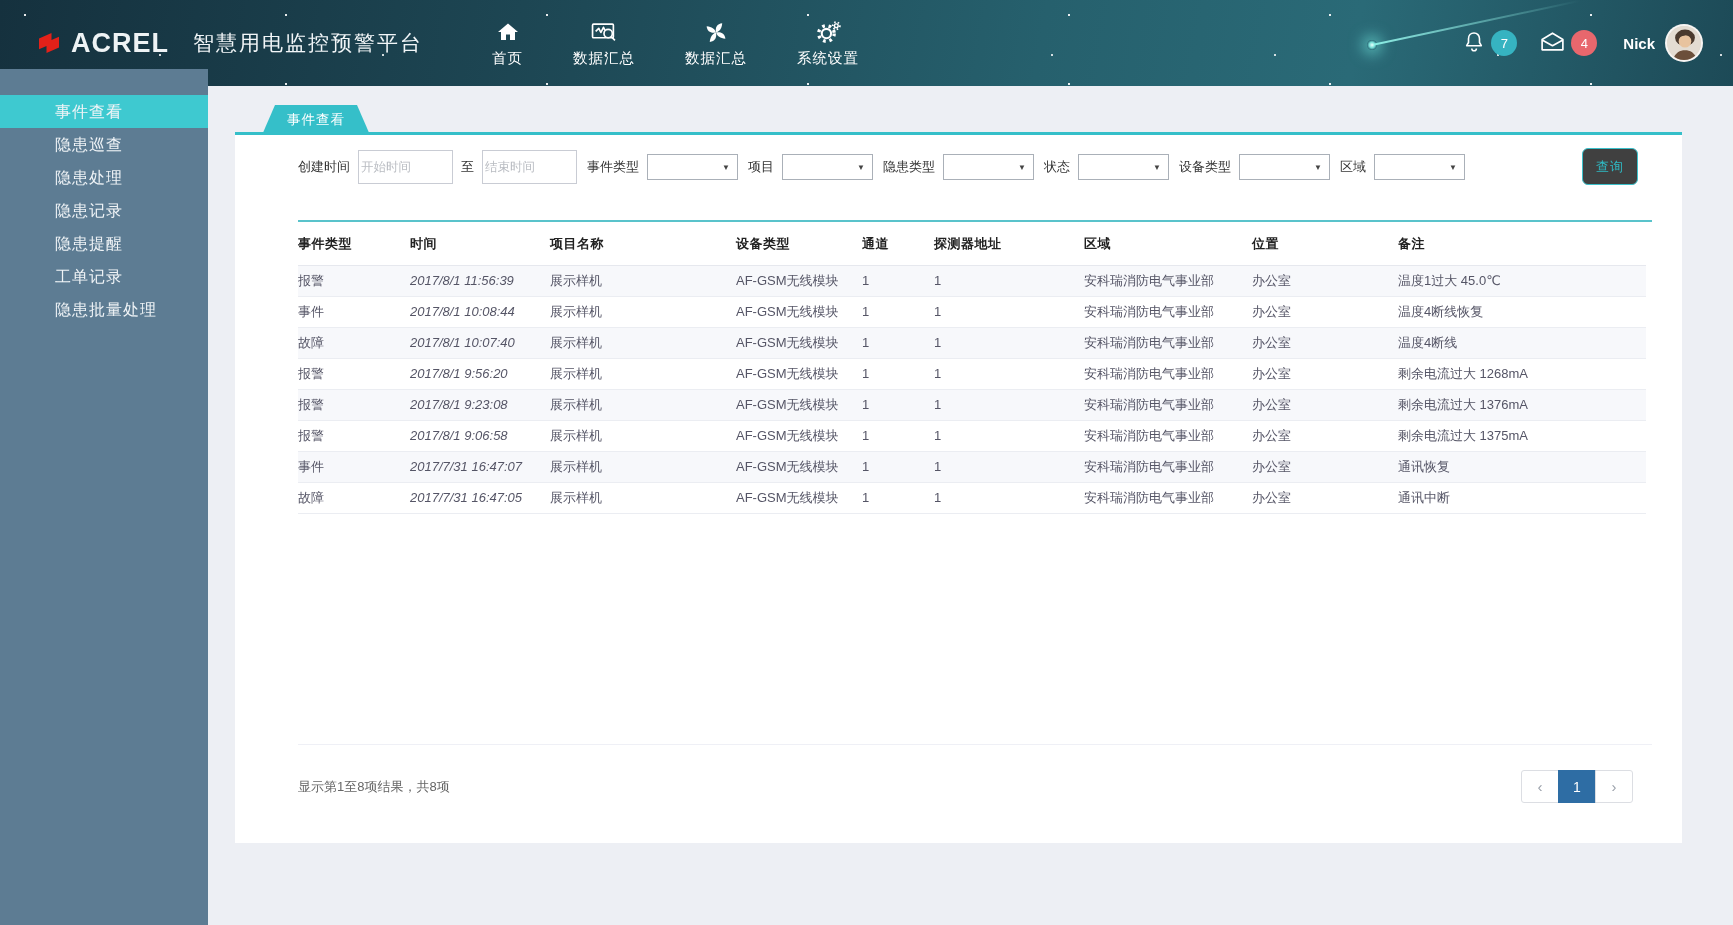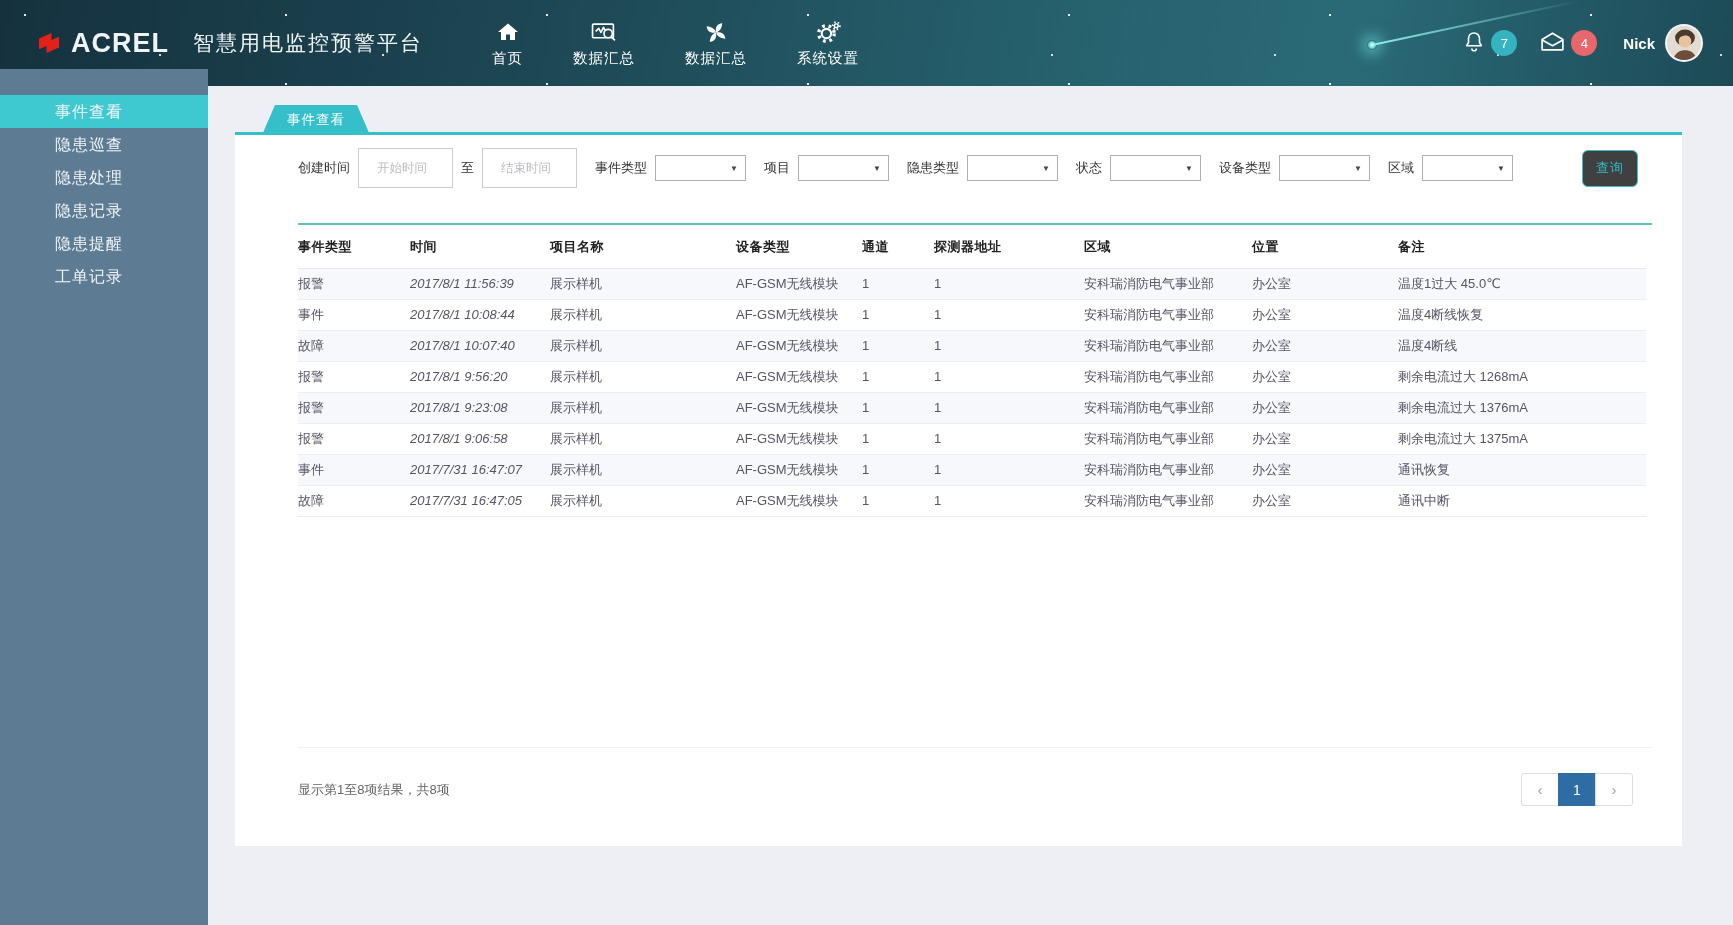--- a/index.html
+++ b/index.html
@@ -62,25 +62,25 @@
   
   .content{ margin-left:208px; }
   .panel-area{ margin:19px 51px 0 27px; }
   .tab-strip{ height:30px; border-bottom:3px solid #35bfc9; }
   .tab{ margin-left:27px; width:108px; height:30px; background:#35bfc9; color:#fff; font-size:13.5px;
     display:flex; align-items:center; justify-content:center; letter-spacing:1px; cursor:pointer;
     clip-path:polygon(13px 0, 95px 0, 108px 100%, 0 100%); }
   .panel{ background:#fff; padding:0 30px 40px; min-height:660px; }
 
   
-  .filters{ display:flex; align-items:center; padding-top:13px; gap:18px; flex-wrap:nowrap; }
+  .filters{ display:flex; align-items:center; padding-top:13px; gap:10px; flex-wrap:nowrap; }
   .filters .lead{ margin-left:33px; }
   .f-group{ display:flex; align-items:center; gap:8px; white-space:nowrap; }
   .f-label{ font-size:13px; color:#333; }
-  .f-input{ width:95px; height:40px; border:1px solid #c9ccd4; padding:0 18px; font-size:12.5px;
+  .f-input{ width:95px; height:34px; border:1px solid #c9ccd4; padding:0 2px; font-size:12.5px;
     font-family:inherit; color:#555; background:#fff; }
   .f-input::placeholder{ color:#b9bcc2; }
   .select-box{ width:91px; height:26px; border:1px solid #aab0b8; background:#fff; position:relative;
     cursor:pointer; }
   .caret{ position:absolute; right:7px; top:50%; transform:translateY(-50%); font-size:8px; color:#444; }
   #filter-selects{ display:contents; }
   .search-btn{ margin-left:auto; margin-right:14px; min-width:50px; height:37px; padding:0 13px;
     background:#404040; border:1px solid #3bc0ca; color:#2fb9c3; font-size:13px; font-family:inherit;
     border-radius:6px; cursor:pointer; letter-spacing:1px; }
 
@@ -197,20 +197,21 @@
 </header>
 
 <aside class="sidebar">
   <ul id="sidebar-list">
       <li class="active">事件查看</li>
       <li class="">隐患巡查</li>
       <li class="">隐患处理</li>
       <li class="">隐患记录</li>
       <li class="">隐患提醒</li>
       <li class="">工单记录</li>
+      <li class="">隐患批量处理</li>
     </ul>
 </aside>
 
 <main class="content">
   <div class="panel-area">
     <div class="tab-strip">
       <div class="tab">
         <span>事件查看</span>
       </div>
     </div>

